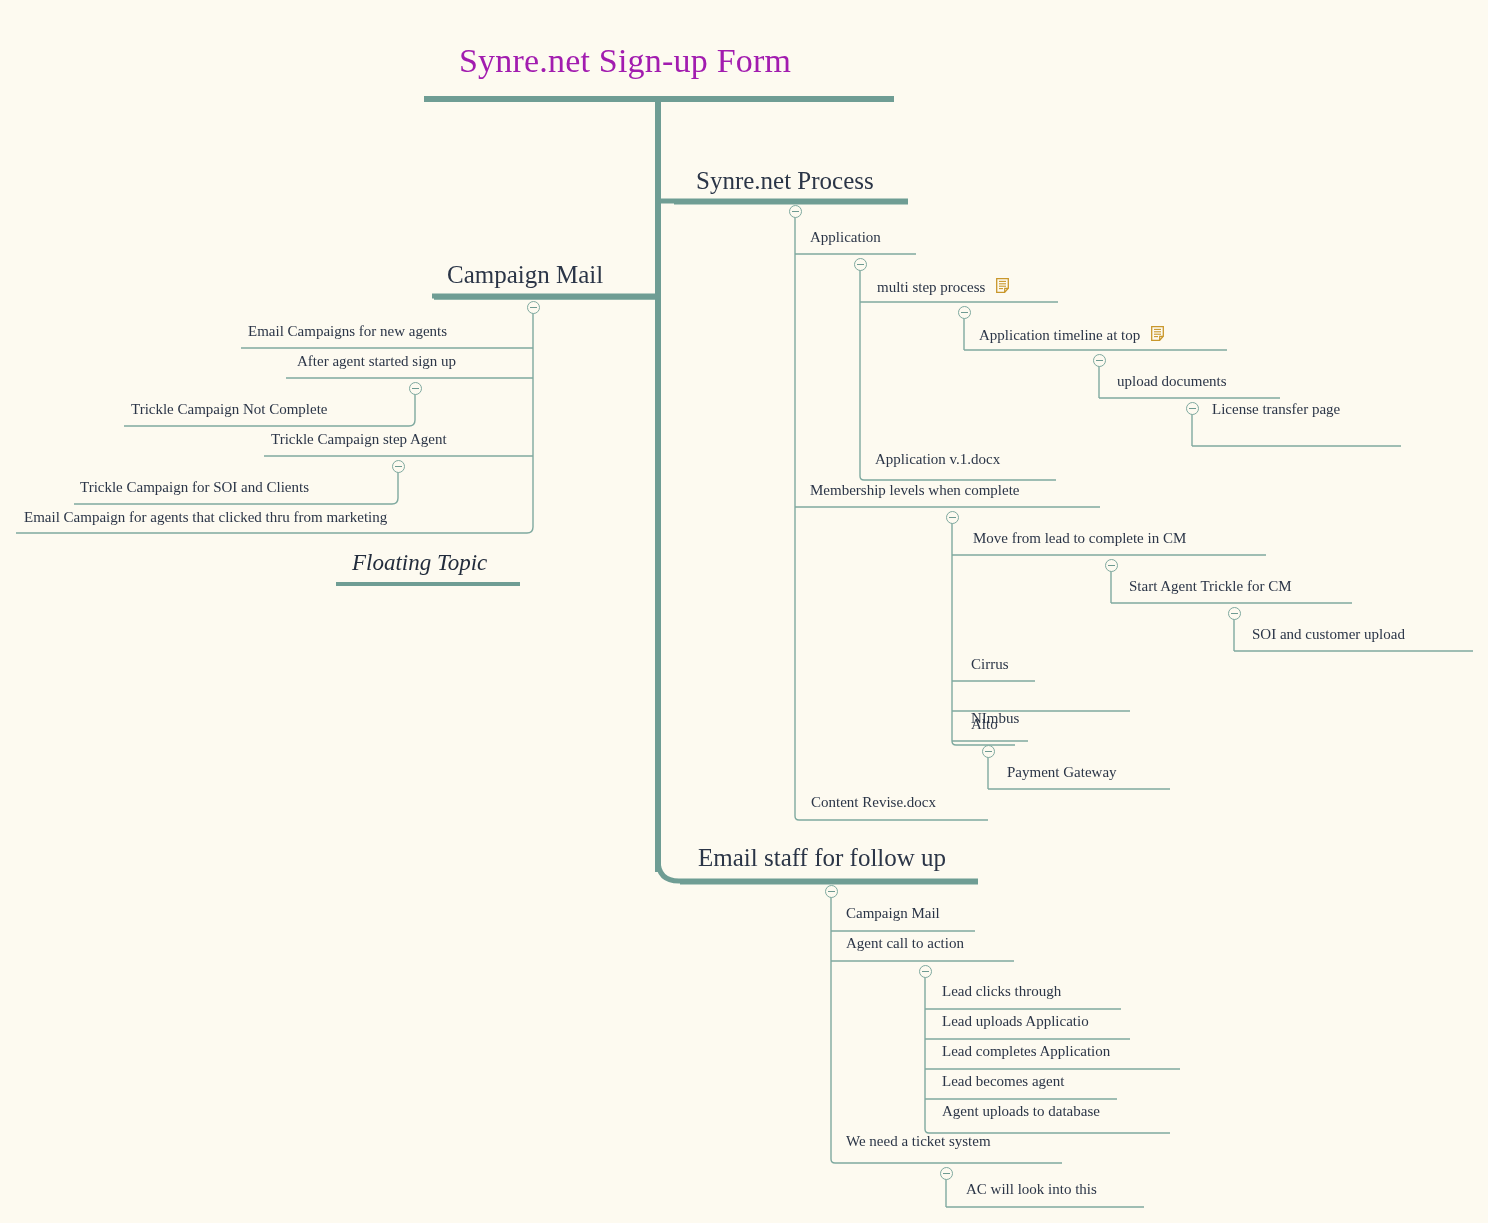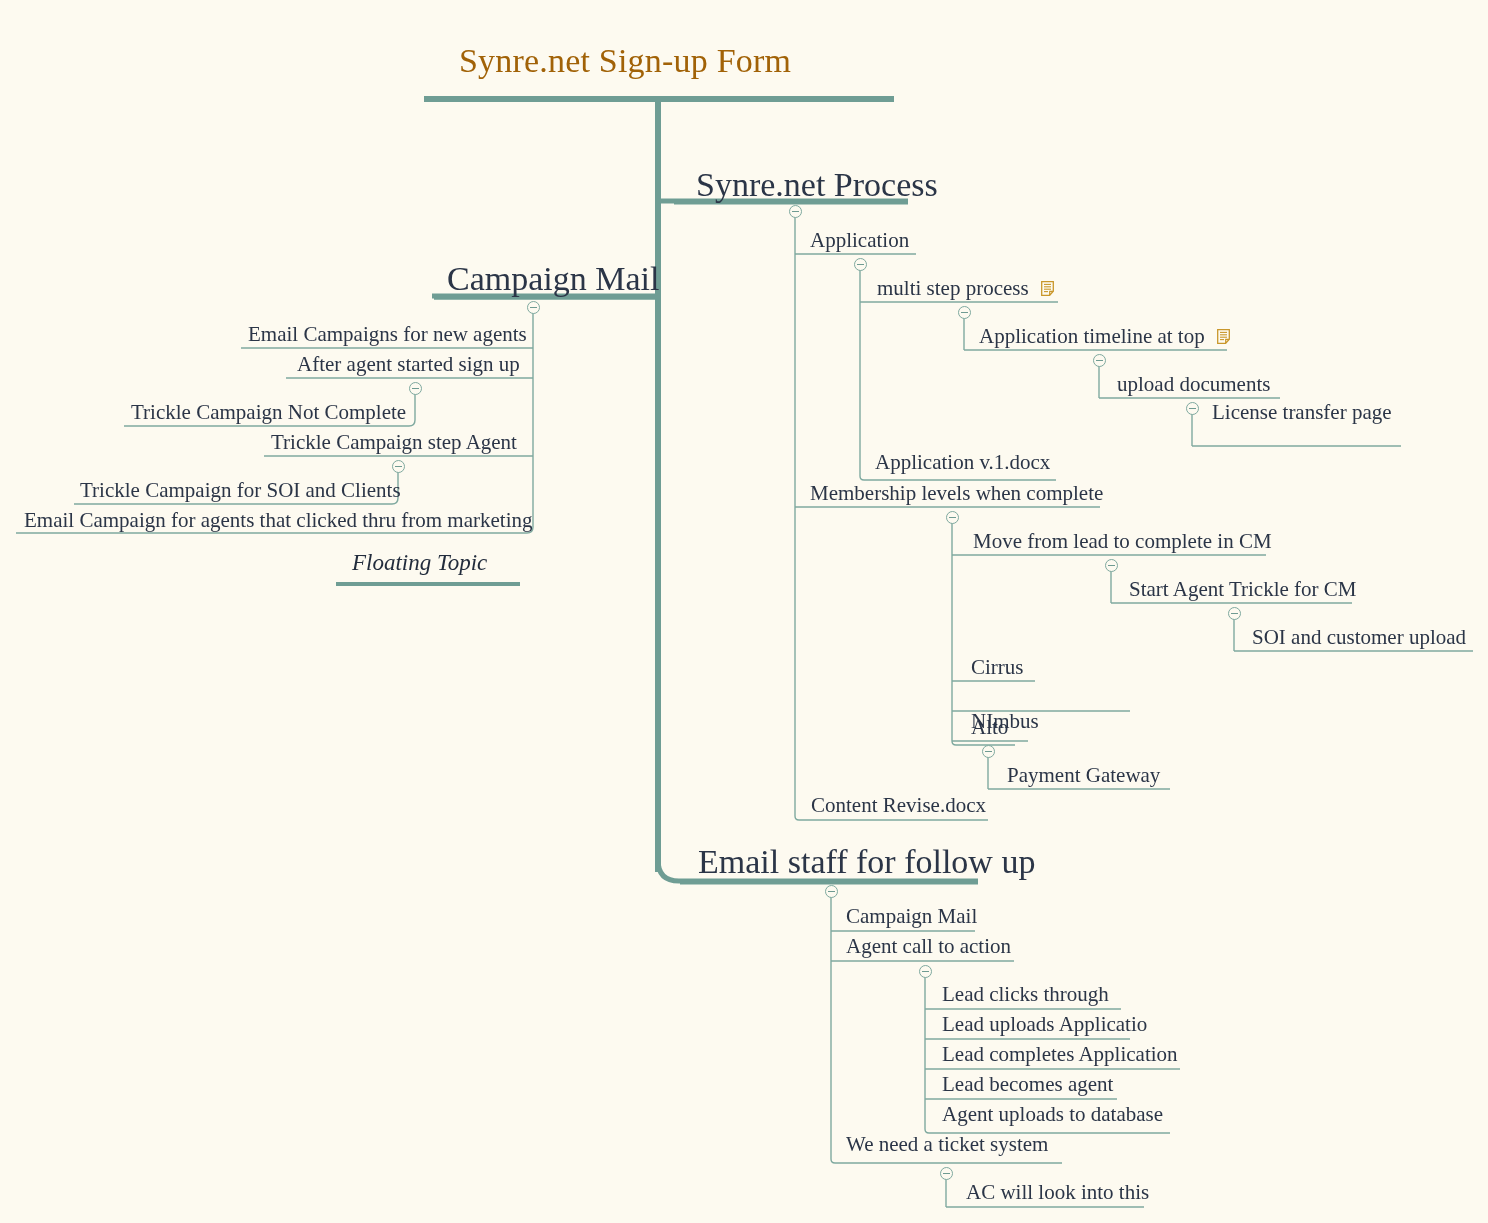--- a/index.html
+++ b/index.html
@@ -14,28 +14,28 @@
   #map{position:absolute;inset:0;}
   svg.lines{position:absolute;left:0;top:0;width:1488px;height:1223px;pointer-events:none;}
 
   
   .node{position:absolute;white-space:nowrap;line-height:1;}
   .node .txt{display:inline-block;}
 
   .root{
     font-size:34px;
     letter-spacing:.2px;
-    color:#a16207;
+    color:#a21caf;
   }
   .branch{
-    font-size:34px;
+    font-size:25px;
     color:#2b3547;
   }
   .leaf{
-    font-size:21px;
+    font-size:15px;
     color:#2b3547;
     text-align:right;
   }
   .floating{
     font-size:23px;
     font-style:italic;
     color:#222c3c;
   }
 
   

